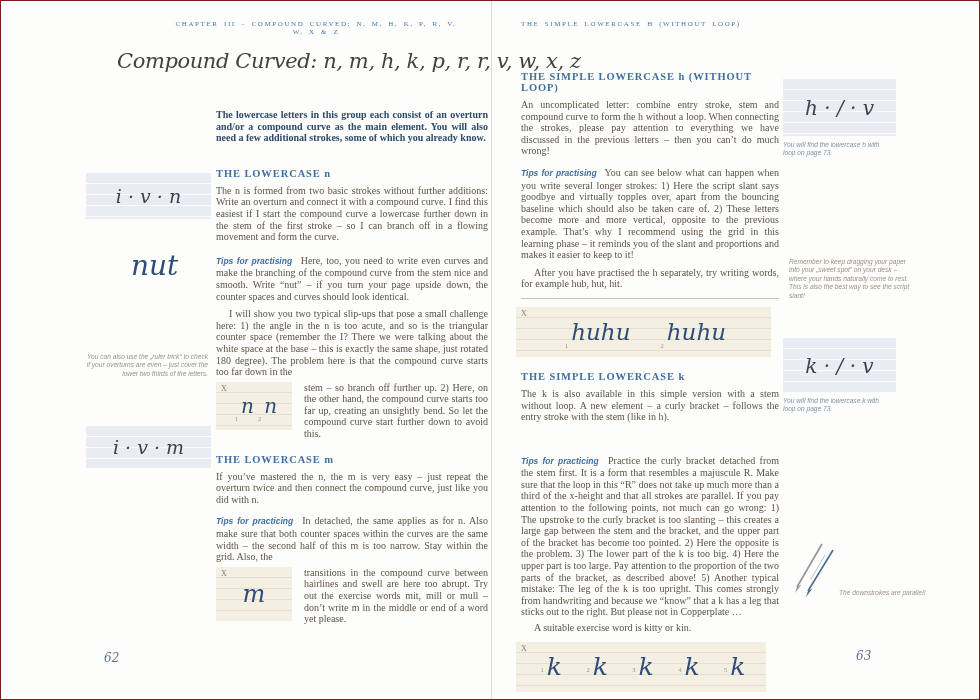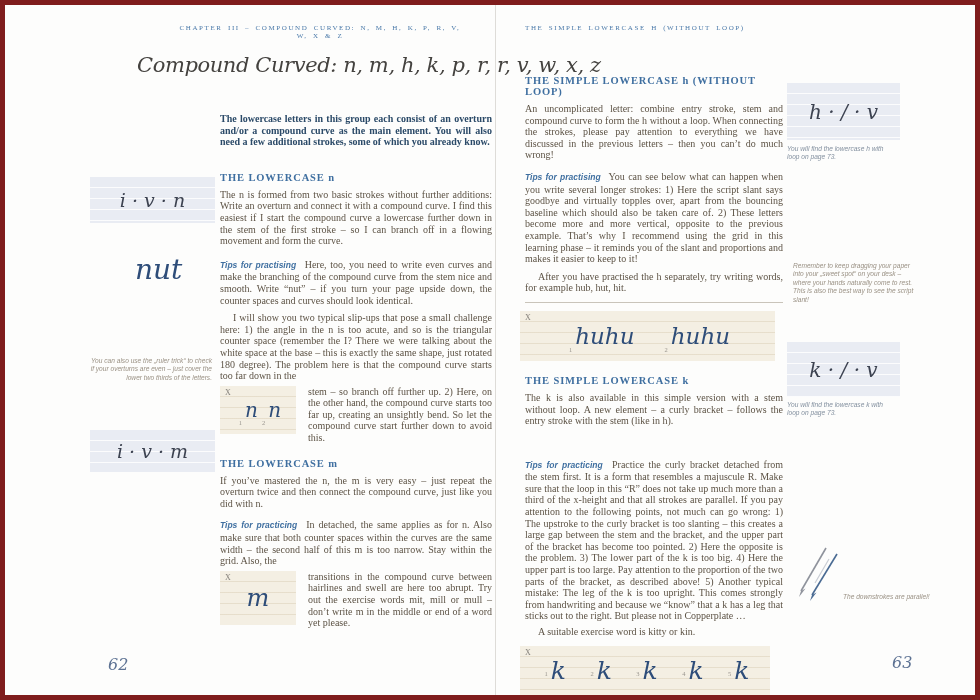--- a/index.html
+++ b/index.html
@@ -1,30 +1,30 @@
 <!DOCTYPE html>
 <html><head>
 <meta charset="utf-8">
 <style>
   html,body{margin:0;padding:0;background:#ffffff;}
-  #spread{position:relative;width:980px;height:700px;background:#fdfdfc;border:5px solid #7f1d1d;
+  #spread{position:relative;width:980px;height:700px;background:#fdfdfc;border:1px solid #7f1d1d;
           font-family:"Liberation Serif",serif;overflow:hidden;box-sizing:border-box;}
   .divider{position:absolute;left:490px;top:0;bottom:0;width:1px;background:#dedcd8;}
 
   
   .run-head{position:absolute;font-size:7px;letter-spacing:1.6px;word-spacing:2px;color:#4a79a9;
             font-family:"Liberation Serif",serif;}
 
   
   .script{font-family:"DejaVu Serif",serif;font-style:italic;color:#2e4d79;}
   .script-dark{font-family:"DejaVu Serif",serif;font-style:italic;color:#3c4250;}
 
   .chapter-title{position:absolute;left:116px;top:48px;width:374px;white-space:nowrap;
                  font-family:"DejaVu Serif",serif;font-style:italic;font-size:21px;color:#44423f;
-                 letter-spacing:-0.4px;margin-left:16px;}
+                 letter-spacing:-0.4px;}
 
   .col{position:absolute;}
   .body-p{font-size:10px;line-height:11.6px;text-align:justify;color:#5c5244;margin:0 0 10px 0;}
   .indent{text-indent:13px;}
   .intro{font-weight:bold;color:#2b4a68;}
   .sec-head{font-size:10.5px;font-weight:bold;letter-spacing:0.9px;color:#3f6fa0;margin:2px 0 6px 0;}
   .tips-p{font-size:10px;line-height:11.6px;text-align:justify;color:#5c5244;margin:0 0 6px 0;}
   .tips-label{font-family:"Liberation Sans",sans-serif;font-style:italic;font-weight:bold;
               font-size:8.5px;color:#3f6fa0;margin-right:5px;}
 
@@ -41,21 +41,21 @@
   .marker-x{position:absolute;top:2px;left:5px;font-size:8px;color:#84807a;font-style:normal;}
   .ex-num{font-size:6.5px;color:#9a968f;align-self:flex-end;margin:0 3px 8px 4px;}
 
   .inset{width:76px;min-width:76px;margin-right:12px;display:flex;align-items:center;justify-content:center;}
   .ex-flex{display:flex;align-items:center;justify-content:center;}
 
   .margin-note{position:absolute;font-family:"Liberation Sans",sans-serif;font-style:italic;
                font-size:6.6px;line-height:8.4px;color:#9a9184;}
   .margin-caption{position:absolute;font-family:"Liberation Sans",sans-serif;font-style:italic;
                   font-size:6.6px;line-height:8.4px;color:#83909f;}
-  .page-num{position:absolute;font-family:"DejaVu Serif",serif;font-style:italic;font-size:16px;color:#5d7293;}
+  .page-num{position:absolute;font-family:"DejaVu Serif",serif;font-style:italic;font-size:12px;color:#5d7293;}
 </style>
 </head>
 <body>
 
 <div id="spread">
   <div class="divider"></div>
 
   <div class="run-head" style="left:170px;top:19px;width:290px;text-align:center;">CHAPTER III – COMPOUND CURVED: N, M, H, K, P, R, V, W, X &amp; Z</div>
 
   <div class="chapter-title">Compound Curved: n, m, h, k, p, r, r, v, w, x, z</div>
@@ -192,14 +192,14 @@
         <span class="ex-num">4</span>
         <span class="script" style="font-size:25px;">k</span>
       </span>
       <span class="ex-flex">
         <span class="ex-num">5</span>
         <span class="script" style="font-size:25px;">k</span>
       </span>
     </div>
   </div>
 
-  <div class="page-num" style="left:887px;top:648px;font-style:italic;">63</div>
+  <div class="page-num" style="left:855px;top:648px;font-style:italic;">63</div>
 </div>
 
 </body></html>

